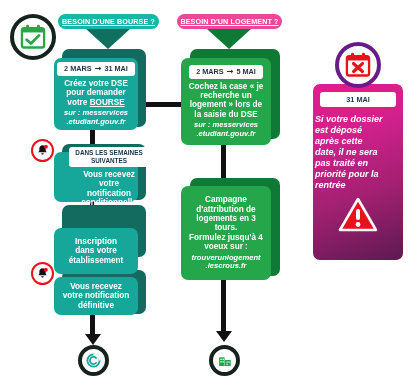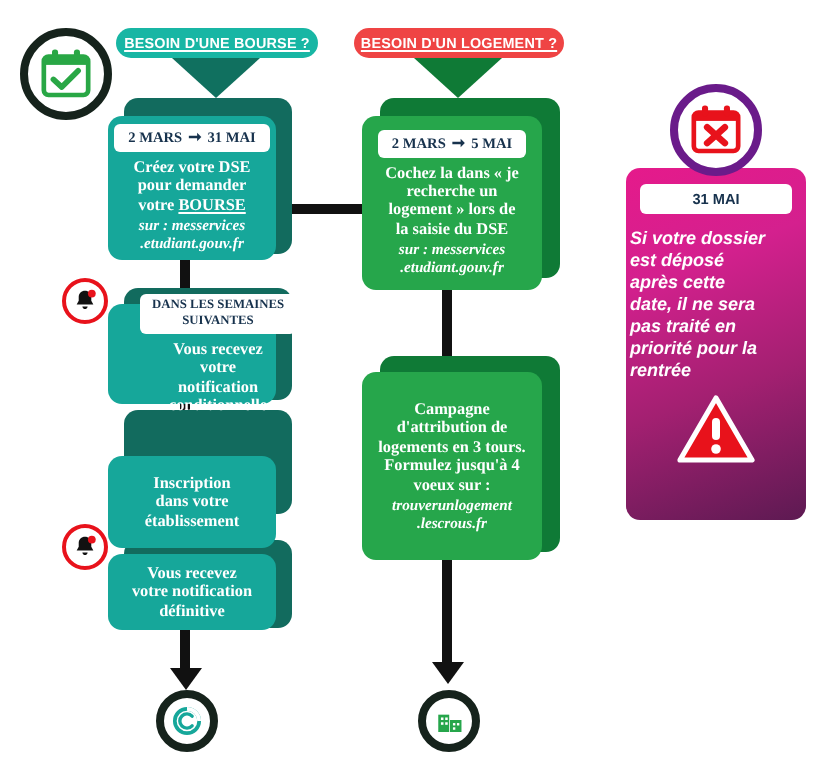--- a/index.html
+++ b/index.html
@@ -19,36 +19,35 @@
     color:#ffffff;
     font-size:7.2px;
     font-weight:bold;
     letter-spacing:.1px;
     display:flex;align-items:center;justify-content:center;
     text-decoration:underline;
     text-underline-offset:1px;
     white-space:nowrap;
   }
   .pill.teal{background:#18b6a4;}
-  .pill.green{background:#ef4444;}
+  .pill.green{background:#ec4899;}
 
   
   .funnel{position:absolute;width:0;height:0;}
 
   
   .node{
     position:absolute;
     border-radius:7px;
     color:#ffffff;
     box-sizing:border-box;
     padding:4px 6px;
     display:flex;flex-direction:column;align-items:center;justify-content:center;
     text-align:center;
     z-index:3;
-    font-family:Liberation Serif, serif;
   }
   .node.teal{background:#16a79a;}
   .node.green{background:#26a64b;}
   .shadowbox{
     position:absolute;
     border-radius:7px;
     z-index:2;
   }
   .shadowbox.teal{background:#126b5e;}
   .shadowbox.green{background:#0f7a36;}
@@ -242,21 +241,21 @@
   </div>
 
   <div class="shadowbox green" style="left:190px;top:49px;width:90px;height:90px;"></div>
   <div class="node green" style="left:181px;top:58px;width:90px;height:87px;">
     <div class="datechip">
       <span>2 MARS</span>
       <span class="arrowglyph">➞</span>
       <span>5 MAI</span>
     </div>
     <div class="body-text">
-      <div>Cochez la dans « je</div>
+      <div>Cochez la case « je</div>
       <div>recherche un</div>
       <div>logement » lors de</div>
       <div>la saisie du DSE</div>
     </div>
     <div class="sub-text">
       <div>sur : messervices</div>
       <div>.etudiant.gouv.fr</div>
     </div>
   </div>
 

